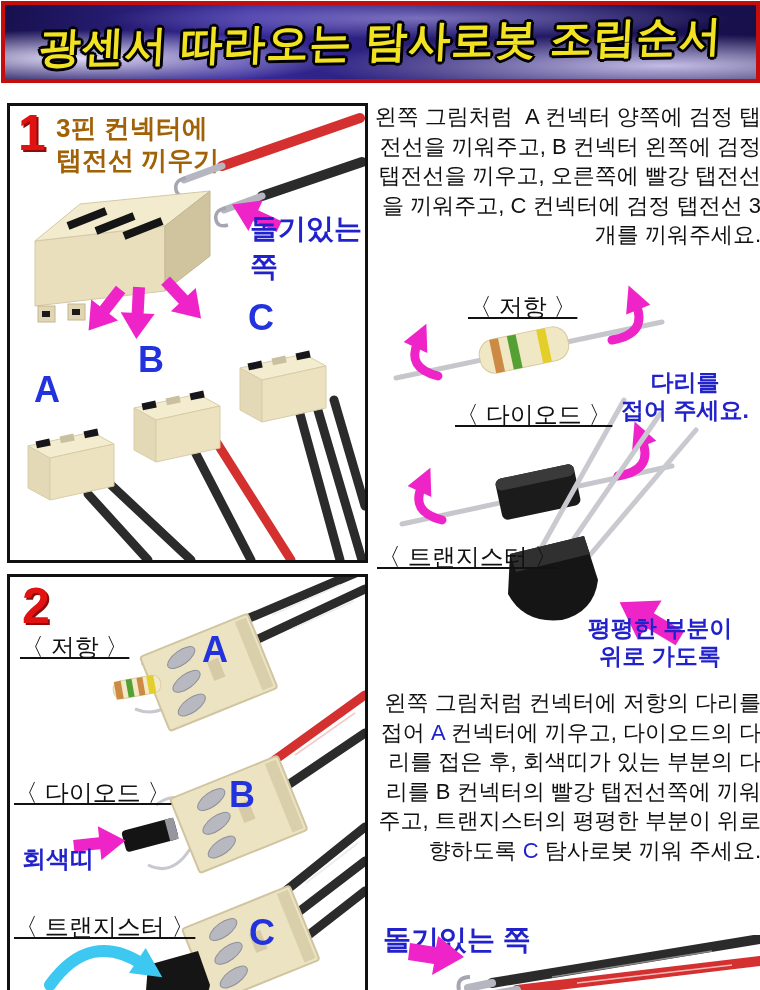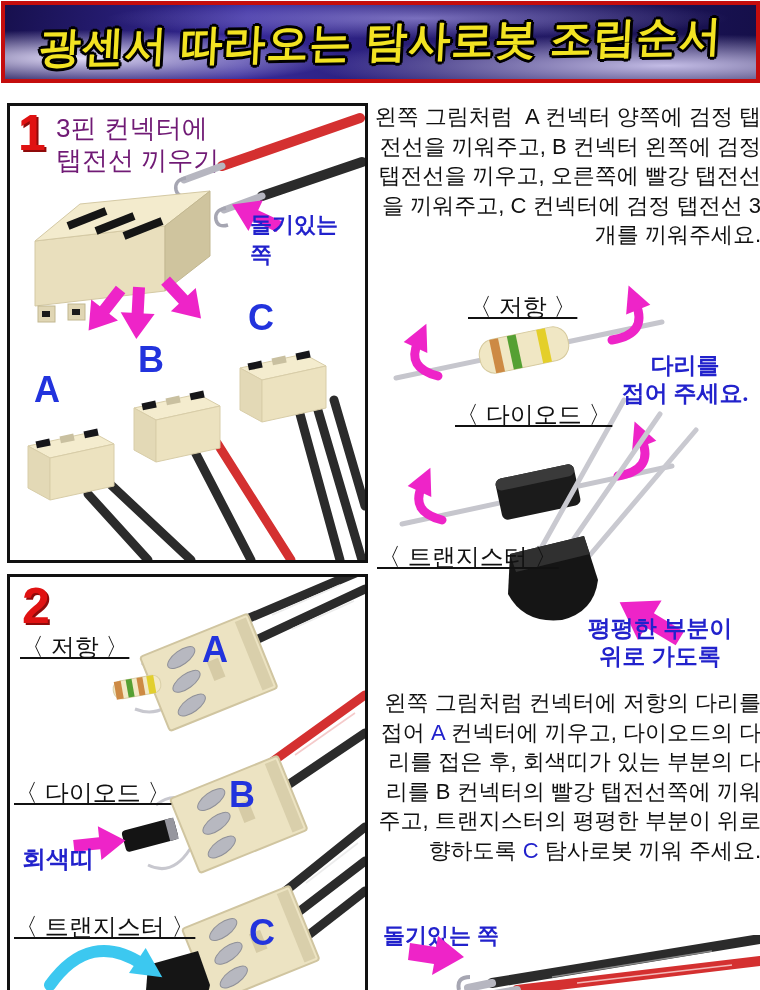--- a/index.html
+++ b/index.html
@@ -26,32 +26,32 @@
       -2px -2px 0 #000, 2px -2px 0 #000, -2px 2px 0 #000, 2px 2px 0 #000;
   }
   
   .panel{position:absolute;left:7px;width:361px;border:3px solid #111;background:#fff;box-sizing:border-box;}
   #panel1{top:103px;height:460px;}
   #panel2{top:574px;height:420px;}
   .step-num{
     position:absolute;font-size:50px;font-weight:bold;color:#e01212;line-height:1;
     text-shadow:2px 2px 0 #8f0a0a;
   }
-  .p1-heading{position:absolute;left:46px;top:6px;font-size:26px;line-height:32px;color:#701a75;}
+  .p1-heading{position:absolute;left:46px;top:6px;font-size:26px;line-height:32px;color:#a16207;font-weight:bold;}
   .blue-note{color:#2222cc;font-weight:bold;}
   .comp-label{position:absolute;font-size:24px;color:#111;white-space:nowrap;text-decoration:underline;}
   .abc{position:absolute;font-size:36px;font-weight:bold;color:#2233dd;line-height:1;}
   .scene{position:absolute;left:0;top:0;}
   
   .para{
     position:absolute;left:373px;width:388px;font-size:22px;line-height:29.5px;
     color:#111;white-space:pre-wrap;word-break:break-all;text-align:right;
   }
   .hl-blue{color:#2222cc;}
-  .callout{position:absolute;font-size:22px;}
+  .callout{position:absolute;font-size:28px;}
   .note-block{position:absolute;text-align:center;font-size:23px;line-height:28px;white-space:pre-line;}
 </style>
 </head>
 <body>
 
 <div id="page">
 
   <div class="banner">
     <span class="banner-title">광센서 따라오는 탐사로봇 조립순서</span>
   </div>
@@ -243,21 +243,21 @@
       <line x1="168" y1="272" x2="252" y2="122" stroke="#c9c9d0" stroke-width="5" stroke-linecap="round"></line>
       <line x1="190" y1="278" x2="288" y2="136" stroke="#c9c9d0" stroke-width="5" stroke-linecap="round"></line>
       <line x1="212" y1="284" x2="324" y2="152" stroke="#c9c9d0" stroke-width="5" stroke-linecap="round"></line>
       <path d="M 138 276 L 212 258 L 226 302 Q 222 334 190 342 Q 152 346 136 316 Z" fill="#151515"></path>
       <path d="M 138 276 L 212 258 L 218 276 L 144 294 Z" fill="#303030"></path>
       <use href="#fat-arrow" transform="translate(296,380) rotate(211) scale(1.35)" fill="#ee24c8"></use>
     </g>
   </svg>
 
   <span class="comp-label" style="left:468px;top:291px;">〈 저항 〉</span>
-  <div class="note-block blue-note" style="left:612px;top:352px;width:146px;font-family:Liberation Serif, serif;">다리를
+  <div class="note-block blue-note" style="left:612px;top:368px;width:146px;">다리를
 접어 주세요.</div>
   <span class="comp-label" style="left:455px;top:399px;">〈 다이오드 〉</span>
   <span class="comp-label" style="left:377px;top:541px;">〈 트랜지스터 〉</span>
   <div class="note-block blue-note" style="left:584px;top:614px;width:152px;">평평한 부분이
 위로 가도록</div>
 
   <div class="para" style="top:688px;"><span>왼쪽 그림처럼 컨넥터에 저항의 다리를 접어 </span><span class="hl-blue">A</span><span> 컨넥터에 끼우고, 다이오드의 다리를 접은 후, 회색띠가 있는 부분의 다리를 B 컨넥터의 빨강 탭전선쪽에 끼워주고, 트랜지스터의 평평한 부분이 위로 향하도록 </span><span class="hl-blue">C</span><span> 탐사로봇 끼워 주세요.</span></div>
 
   <span class="callout blue-note" style="left:383px;top:921px;">돌기있는 쪽</span>
 

